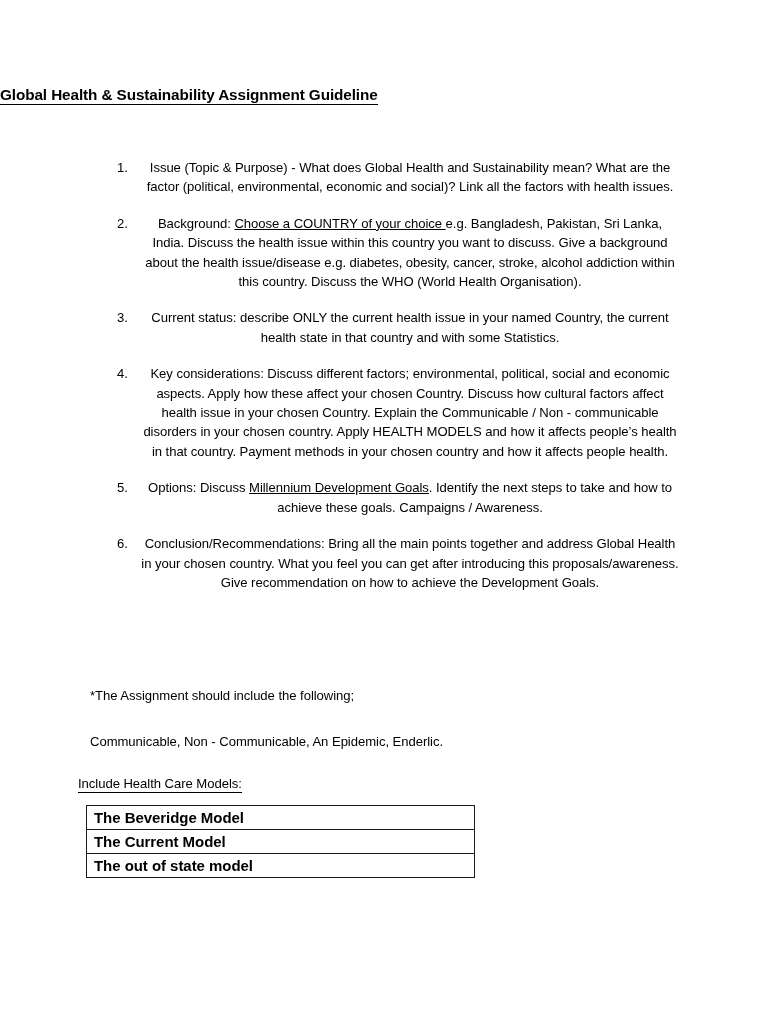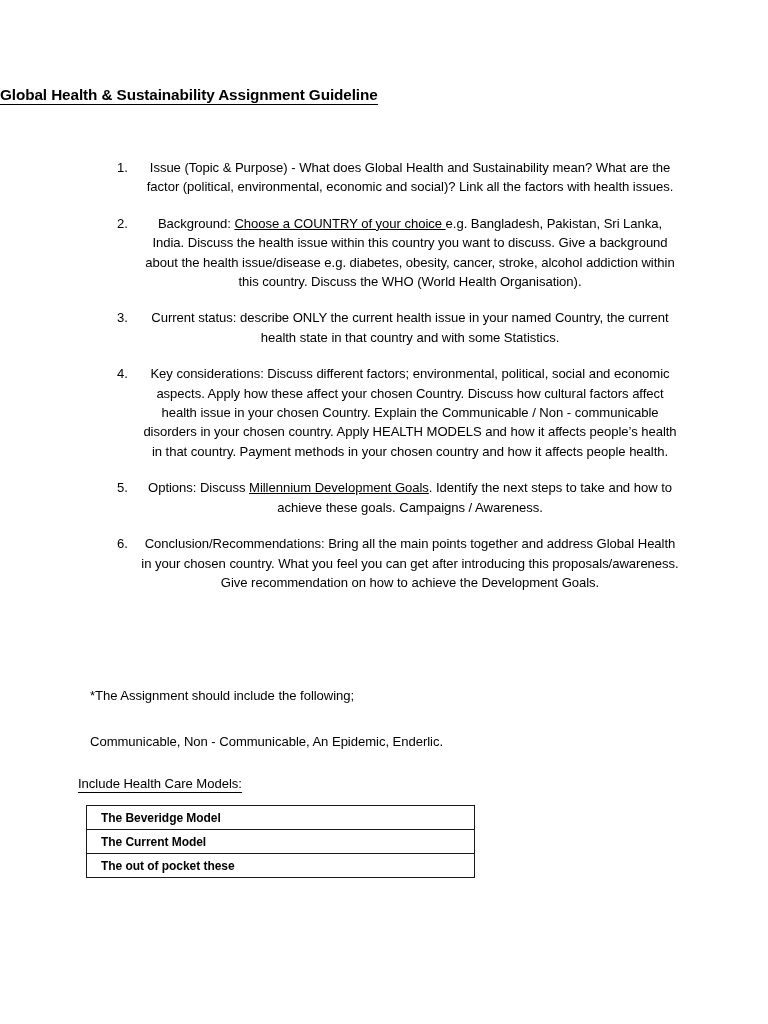--- a/index.html
+++ b/index.html
@@ -103,22 +103,22 @@
     position: absolute;
     left: 86px;
     top: 805px;
     width: 389px;
     border-collapse: collapse;
     table-layout: fixed;
   }
   .models-table td {
     border: 1.3px solid #1a1a1a;
     height: 23px;
-    padding: 0 0 0 14px;
-    font-size: 12px;
+    padding: 0 0 0 7px;
+    font-size: 15px;
     font-weight: bold;
     vertical-align: middle;
     letter-spacing: -0.05px;
     background: #ffffff;
   }
 </style>
 </head>
 <body>
 
 <div class="page">
@@ -163,18 +163,18 @@
 
   <table class="models-table">
     <tbody>
         <tr>
           <td>The Beveridge Model</td>
         </tr>
         <tr>
           <td>The Current Model</td>
         </tr>
         <tr>
-          <td>The out of pocket these</td>
+          <td>The out of state model</td>
         </tr>
       </tbody>
   </table>
 
 </div>
 
 </body></html>

